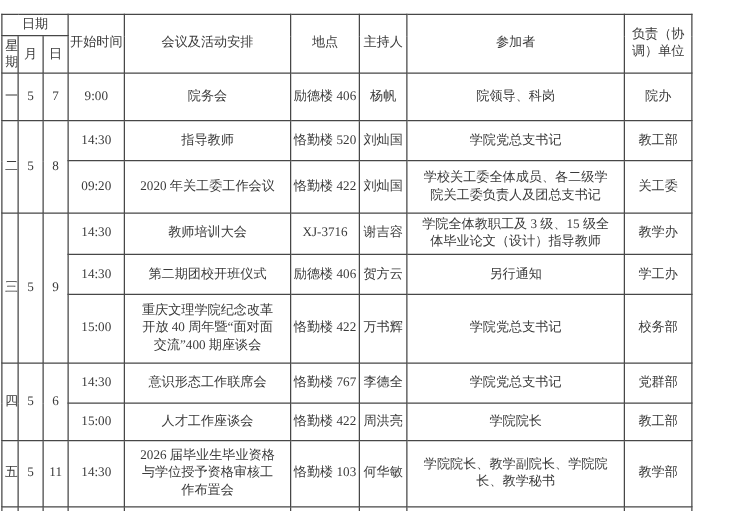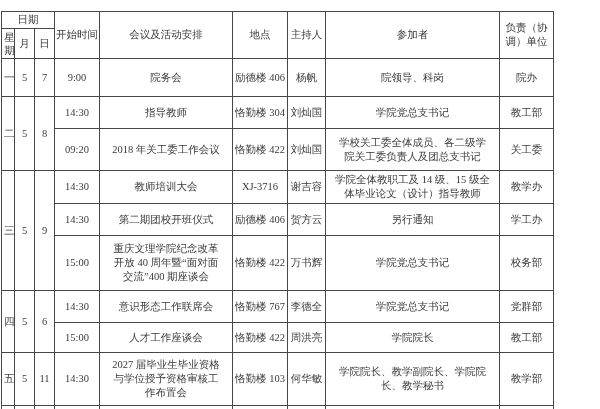--- a/index.html
+++ b/index.html
@@ -91,43 +91,43 @@
       <td class="participants-cell">院领导、科岗</td>
       <td>院办</td>
     </tr>
 
     <tr style="height:32px">
       <td rowspan="2">二</td>
       <td rowspan="2">5</td>
       <td rowspan="2">8</td>
       <td class="nw">14:30</td>
       <td class="activity-cell">指导教师</td>
-      <td class="nw">恪勤楼 304</td>
+      <td class="nw">恪勤楼 520</td>
       <td>刘灿国</td>
       <td class="participants-cell">学院党总支书记</td>
       <td>教工部</td>
     </tr>
     <tr style="height:42px">
       <td class="nw">09:20</td>
-      <td class="activity-cell">2018 年关工委工作会议</td>
+      <td class="activity-cell">2020 年关工委工作会议</td>
       <td class="nw">恪勤楼 422</td>
       <td>刘灿国</td>
       <td class="participants-cell">学校关工委全体成员、各二级学院关工委负责人及团总支书记</td>
       <td>关工委</td>
     </tr>
 
     <tr style="height:33px">
       <td rowspan="3">三</td>
       <td rowspan="3">5</td>
       <td rowspan="3">9</td>
       <td class="nw">14:30</td>
       <td class="activity-cell">教师培训大会</td>
       <td class="nw">XJ-3716</td>
       <td>谢吉容</td>
-      <td class="participants-cell">学院全体教职工及 14 级、15 级全体毕业论文（设计）指导教师</td>
+      <td class="participants-cell">学院全体教职工及 3 级、15 级全体毕业论文（设计）指导教师</td>
       <td>教学办</td>
     </tr>
     <tr style="height:32px">
       <td class="nw">14:30</td>
       <td class="activity-cell">第二期团校开班仪式</td>
       <td class="nw">励德楼 406</td>
       <td>贺方云</td>
       <td class="participants-cell">另行通知</td>
       <td>学工办</td>
     </tr>
@@ -158,21 +158,21 @@
       <td>周洪亮</td>
       <td class="participants-cell">学院院长</td>
       <td>教工部</td>
     </tr>
 
     <tr style="height:53px">
       <td>五</td>
       <td>5</td>
       <td>11</td>
       <td class="nw">14:30</td>
-      <td class="activity-cell">2027 届毕业生毕业资格与学位授予资格审核工作布置会</td>
+      <td class="activity-cell">2026 届毕业生毕业资格与学位授予资格审核工作布置会</td>
       <td class="nw">恪勤楼 103</td>
       <td>何华敏</td>
       <td class="participants-cell">学院院长、教学副院长、学院院长、教学秘书</td>
       <td>教学部</td>
     </tr>
 
     <tr class="stub" style="height:10px">
       <td></td>
           <td></td>
           <td></td>

